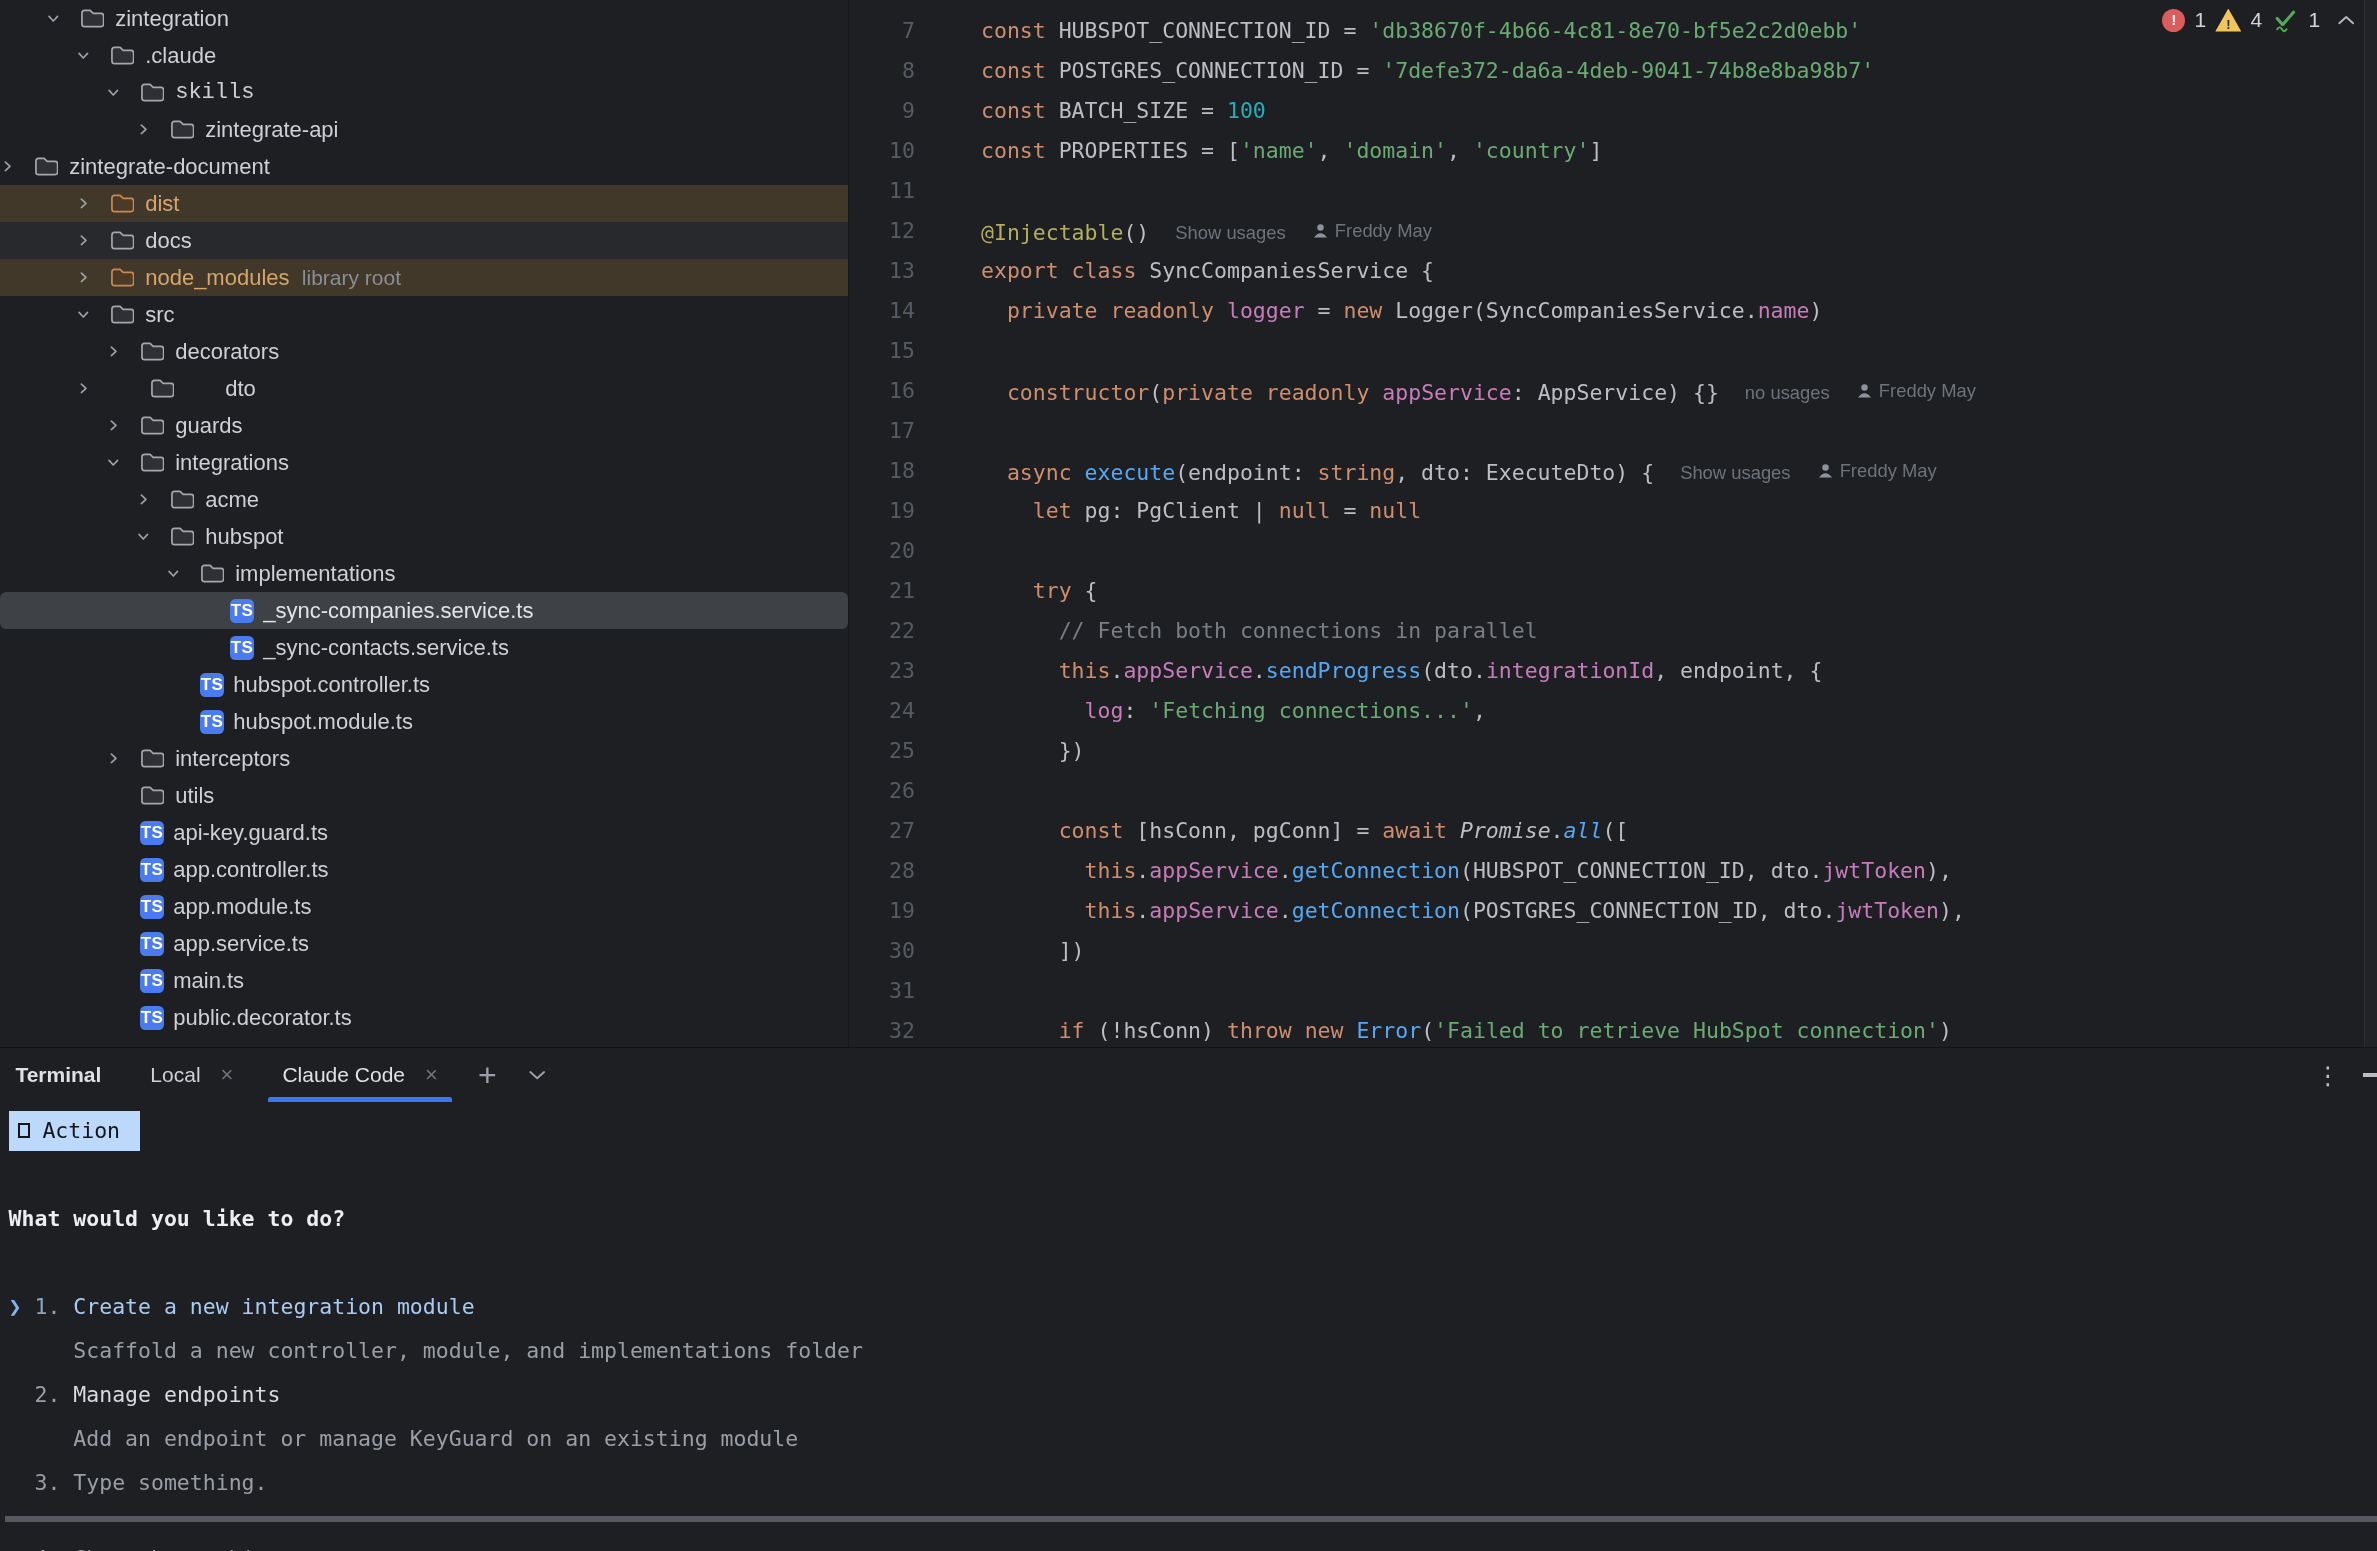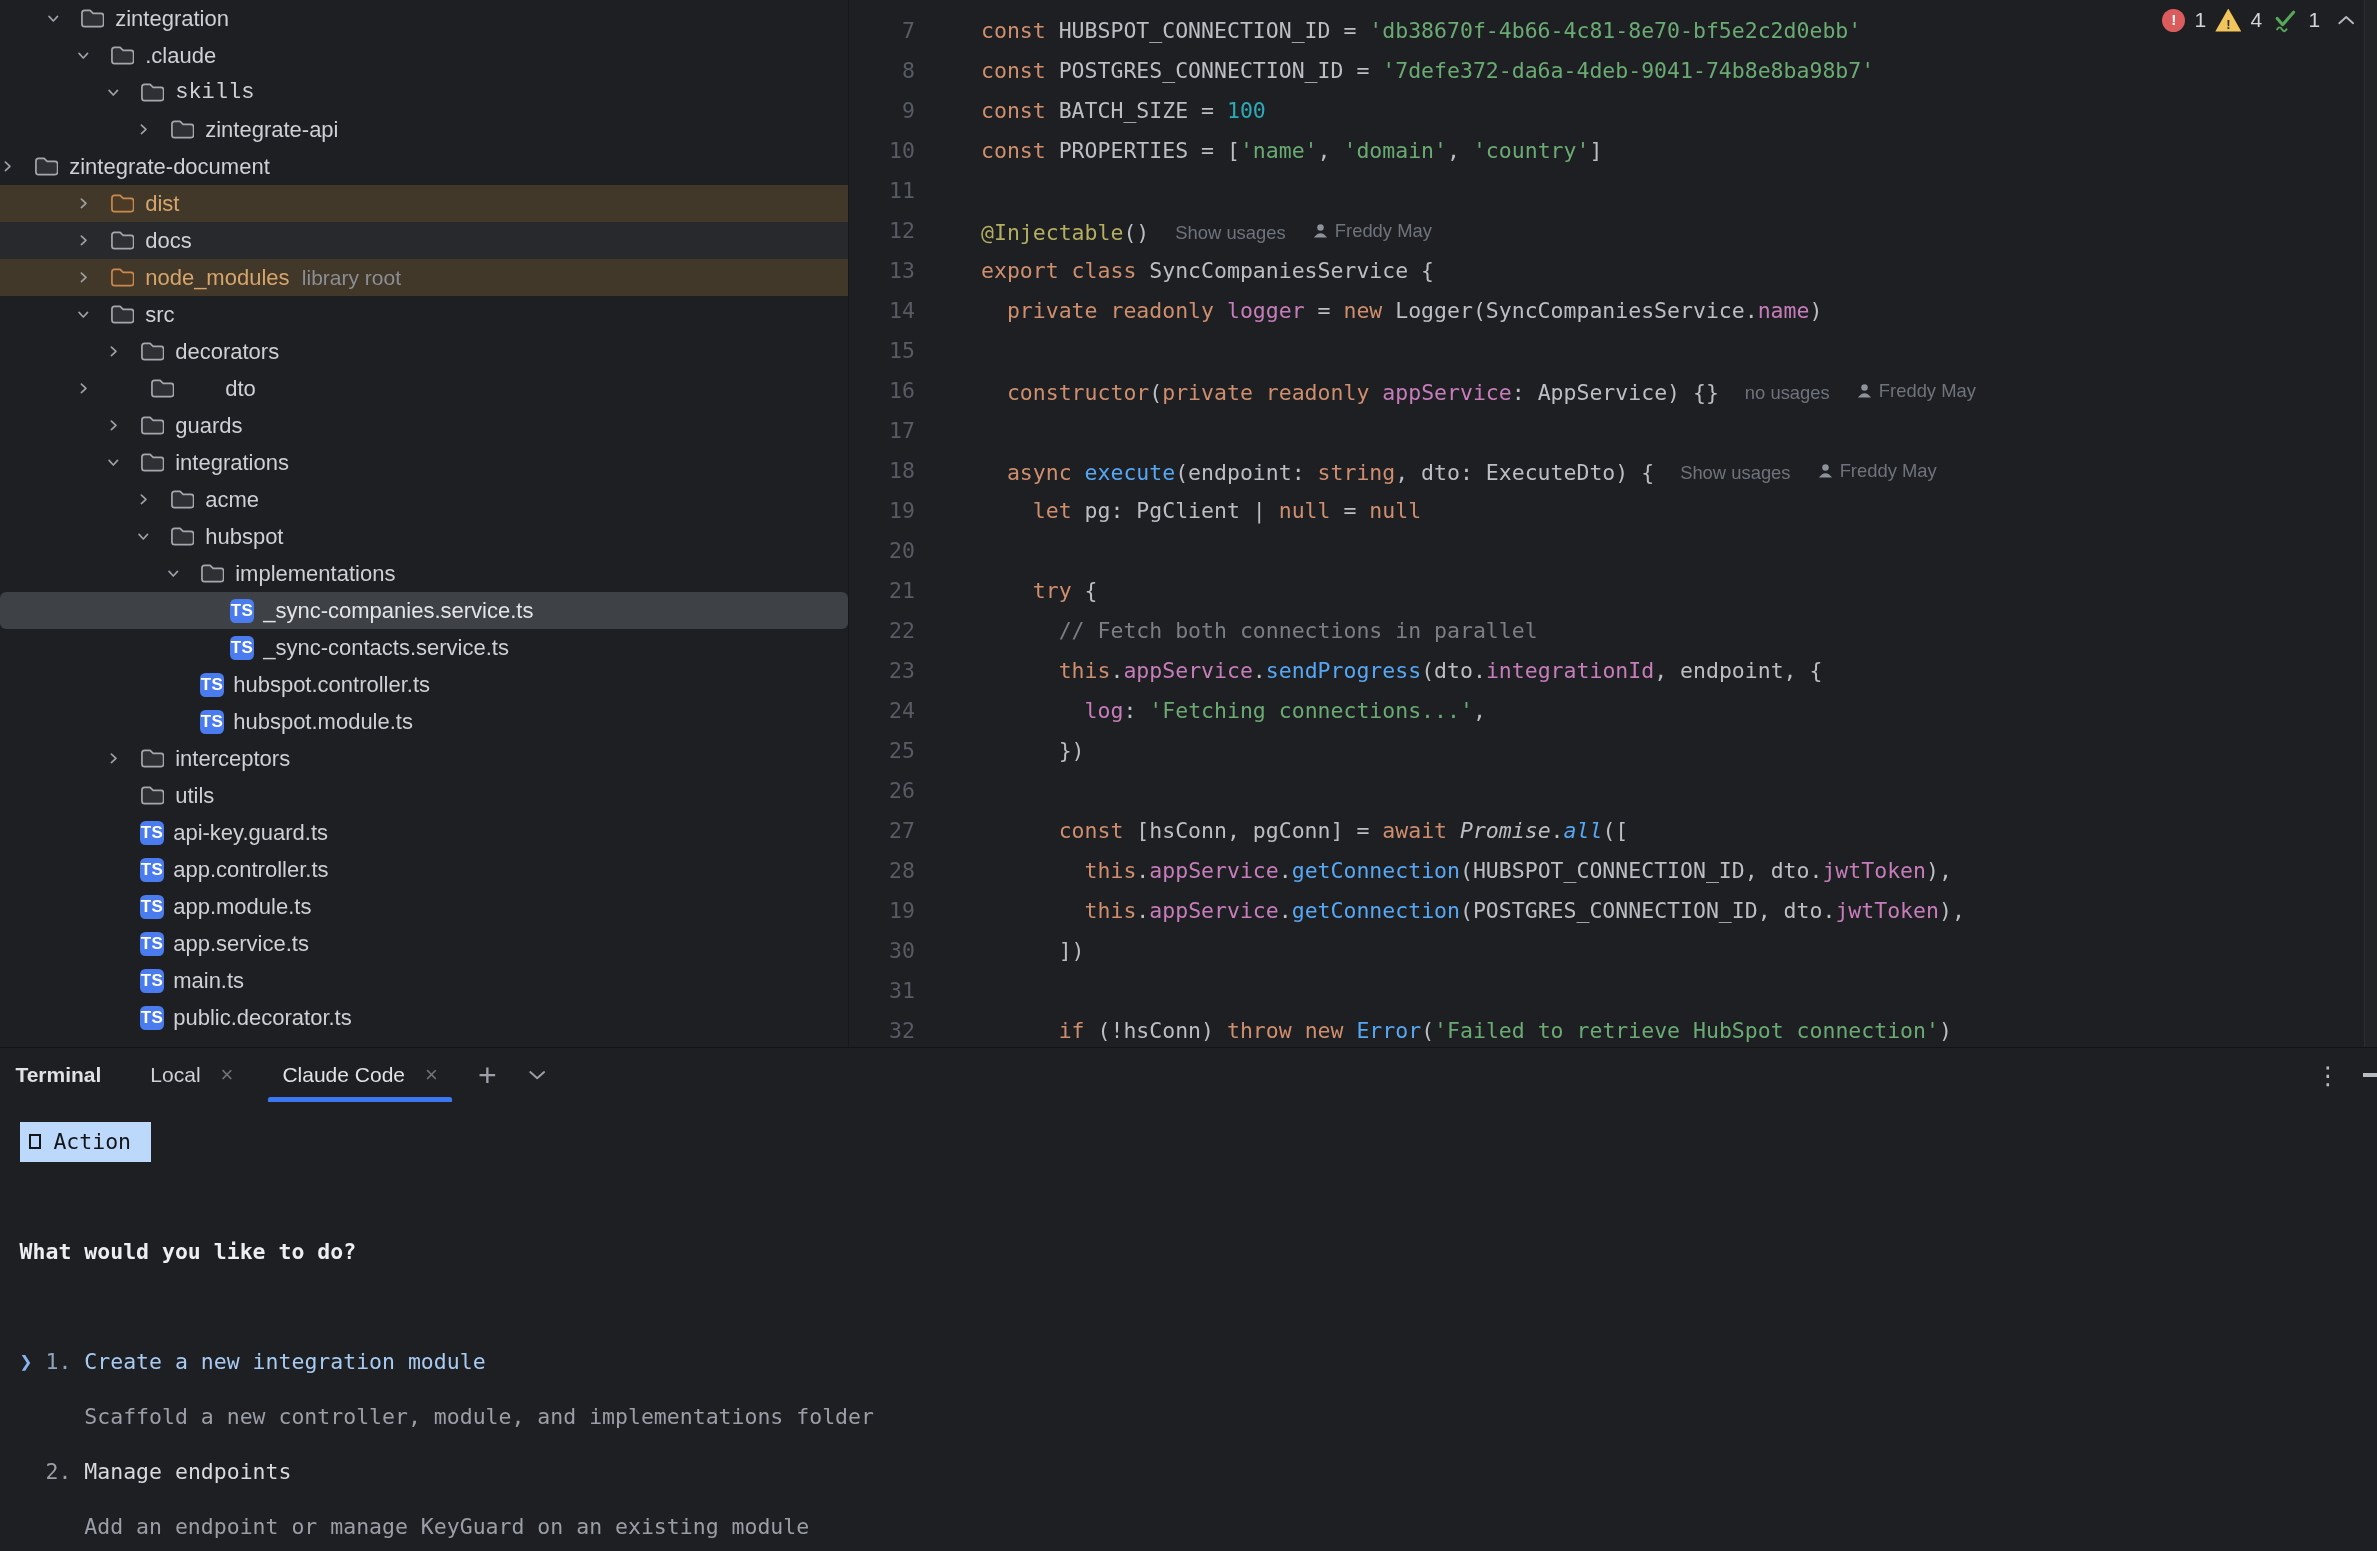--- a/index.html
+++ b/index.html
@@ -49,21 +49,21 @@
   .ttab .x{color:#6F737A;font-size:22px;}
   .ttab.active{color:#DFE1E5;}
   .ttab.active::after{content:"";position:absolute;left:-14px;right:-14px;bottom:0;height:4.6px;
                       background:#3B77F2;border-radius:2.3px 2.3px 0 0;}
   .plus{margin-left:40px;font-size:32px;font-weight:200;color:#9DA0A8;line-height:1;}
   .tabchev{margin-left:31px;display:inline-flex;}
   .tright{margin-left:auto;display:flex;align-items:center;gap:23px;margin-right:1.5px;}
   .kebab{font-size:24.6px;color:#B9BCC2;letter-spacing:0;}
   .mindash{width:21.5px;height:3.1px;background:#B9BCC2;margin-right:-9.2px;}
   .term-body{padding:4.6px 0 0 4.6px;}
-  .tline{margin:15px;min-height:40px;font:21.5px/40px "DejaVu Sans Mono",monospace;white-space:pre;color:#9A9EA6;}
+  .tline{margin:4px;min-height:40px;font:21.5px/40px "DejaVu Sans Mono",monospace;white-space:pre;color:#9A9EA6;}
   .ts-prompt{color:#ECEEF2;font-weight:700}
   .ts-marker{color:#86B3EE}
   .ts-dim{color:#8FA3BC}
   .ts-optsel{color:#A8CBF3}
   .ts-opt{color:#D7DADF}
   .ts-desc{color:#9A9EA6}
   .badge{display:inline-flex;align-items:center;gap:12.3px;background:#BCD8FA;color:#131518;
          height:40px;padding:0 20px 0 9.2px;}
   .badge-sq{width:12.3px;height:15.4px;border:2.3px solid #14161A;box-sizing:border-box;}
   .tdivider{height:6.1px;background:#56595F;margin:12.3px 0 17px 0;}

